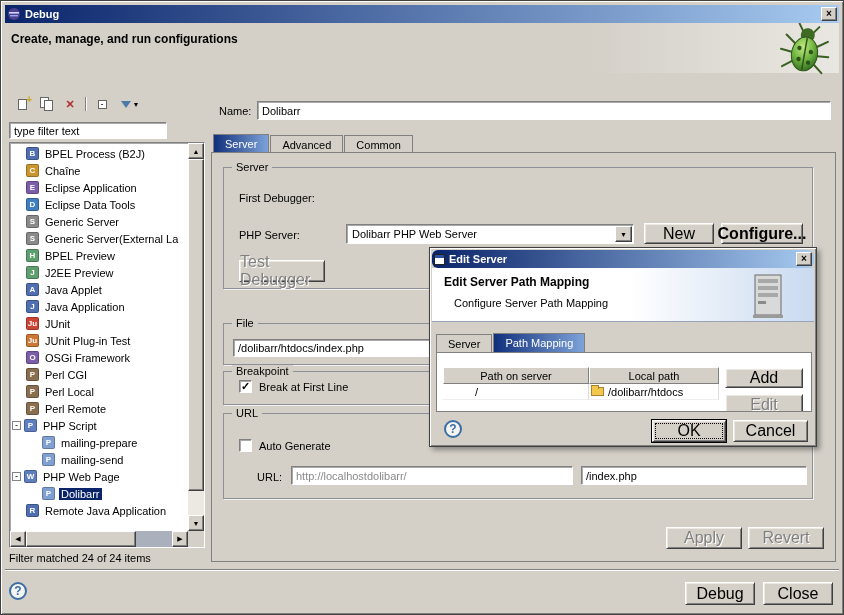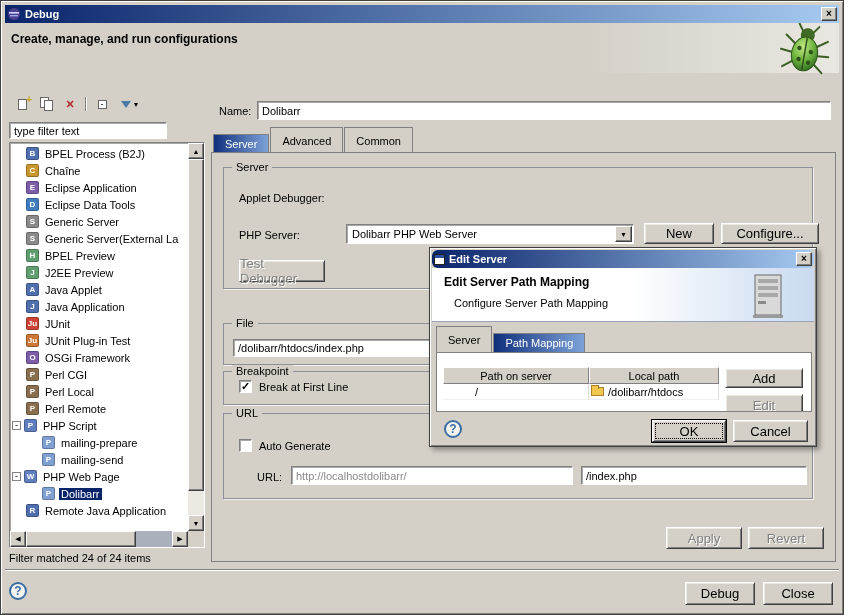--- a/index.html
+++ b/index.html
@@ -10,21 +10,21 @@
   .abs{position:absolute;}
   
   .titlebar{position:absolute;height:18px;background:linear-gradient(90deg,#0a246a,#a6caf0);
             display:flex;align-items:center;padding:0 2px;}
   .wtitle{color:#fff;font-weight:bold;font-size:11px;margin-left:4px;white-space:nowrap;}
   .sysbtn{width:16px;height:14px;background:#d4d0c8;border:1px solid;border-color:#fff #404040 #404040 #fff;
           box-shadow:inset -1px -1px 0 #808080;font-size:10px;font-weight:bold;line-height:11px;
           text-align:center;margin-left:auto;cursor:default;}
   .btn{position:absolute;background:#d4d0c8;border:1px solid;border-color:#fff #404040 #404040 #fff;
        box-shadow:inset 1px 1px 0 #ece9e2, inset -1px -1px 0 #808080;
-       display:flex;align-items:center;justify-content:center;font-size:13px;cursor:default;}
+       display:flex;align-items:center;justify-content:center;font-size:16px;cursor:default;}
   .btn.disabled{color:#808080;text-shadow:1px 1px 0 #fff;}
   .btn.default{box-shadow:inset 1px 1px 0 #ece9e2, inset -1px -1px 0 #808080, 0 0 0 1px #000;
                outline:1px dotted #000;outline-offset:-4px;}
   .field{position:absolute;background:#fff;border:1px solid;border-color:#808080 #fff #fff #808080;
          box-shadow:inset 1px 1px 0 rgba(64,64,64,.45);font-family:"Liberation Sans",sans-serif;
          font-size:11px;padding:0 4px;}
   .field:disabled,.field.dim{color:#8a8a8a;background:#fff;}
   .label{position:absolute;font-size:11px;white-space:nowrap;}
   
   .group{position:absolute;border:1px solid #8d9099;box-shadow:1px 1px 0 #f2f1ec;}
@@ -36,21 +36,21 @@
   .combo-arrow{position:absolute;right:1px;top:1px;bottom:1px;width:17px;background:#d4d0c8;
                border:1px solid;border-color:#fff #404040 #404040 #fff;box-shadow:inset -1px -1px 0 #808080;
                font-size:7px;display:flex;align-items:center;justify-content:center;}
   
   .checkbox{position:absolute;width:13px;height:13px;background:#fff;border:1px solid;
             border-color:#808080 #fff #fff #808080;box-shadow:inset 1px 1px 0 rgba(64,64,64,.45);
             display:flex;align-items:center;justify-content:center;font-size:11px;font-weight:bold;line-height:11px;}
   
   .tabrow{position:absolute;display:flex;align-items:flex-end;}
   .tab{border:1px solid #808080;border-bottom:none;background:#d4d0c8;padding:3px 11px 3px 11px;
-       font-size:11px;margin-right:1px;height:26px;display:flex;align-items:center;}
+       font-size:11px;margin-right:1px;height:18px;display:flex;align-items:center;}
   .tab.sel{background:linear-gradient(90deg,#11307c,#7da2d8);color:#fff;height:19px;}
   
   .tree-box{position:absolute;background:#fff;border:1px solid;border-color:#808080 #fff #fff #808080;
             box-shadow:inset 1px 1px 0 rgba(64,64,64,.45);overflow:hidden;}
   .tree-rows{position:absolute;left:2px;top:2px;right:17px;bottom:17px;overflow:hidden;}
   .tree-row{height:17px;display:flex;align-items:center;white-space:nowrap;}
   .expander{width:9px;height:9px;border:1px solid #848484;background:#fff;font-size:9px;line-height:7px;
             text-align:center;margin:0 3px 0 2px;flex:0 0 auto;}
   .expander-spacer{width:14px;flex:0 0 auto;}
   .ticon{width:13px;height:13px;border-radius:2px;color:#fff;font-size:8px;font-weight:bold;
@@ -305,30 +305,30 @@
     <div class="tab">
         <span>Common</span>
       </div>
   </div>
 
   <div class="abs" style="left:210px;top:151px;width:625px;height:410px;border:1px solid #808080;background:#d4d0c8;"></div>
 
   <div class="group" style="left:222px;top:166px;width:590px;height:122px;">
     <span class="group-label">Server</span>
   </div>
-  <span class="label" style="left:238px;top:191px;">Applet Debugger:</span>
+  <span class="label" style="left:238px;top:191px;">First Debugger:</span>
   <span class="label" style="left:238px;top:228px;">PHP Server:</span>
   <div class="combo" style="left:345px;top:223px;width:288px;">
     <span class="combo-val">Dolibarr PHP Web Server</span>
     <span class="combo-arrow">▼</span>
   </div>
   <div class="btn" style="left:643px;top:222px;width:70px;height:21px;">
       <span>New</span>
     </div>
-  <div class="btn" style="left:720px;top:222px;width:98px;height:21px;">
+  <div class="btn" style="left:720px;top:222px;width:82px;height:21px;font-weight:bold;">
       <span>Configure...</span>
     </div>
   <div class="btn disabled" style="left:238px;top:259px;width:86px;height:22px;">
       <span>Test Debugger</span>
     </div>
 
   <div class="group" style="left:222px;top:322px;width:590px;height:42px;">
     <span class="group-label">File</span>
   </div>
   <input class="field" style="left: 232px; top: 338px; width: 400px; height: 18px;" value="/dolibarr/htdocs/index.php">

